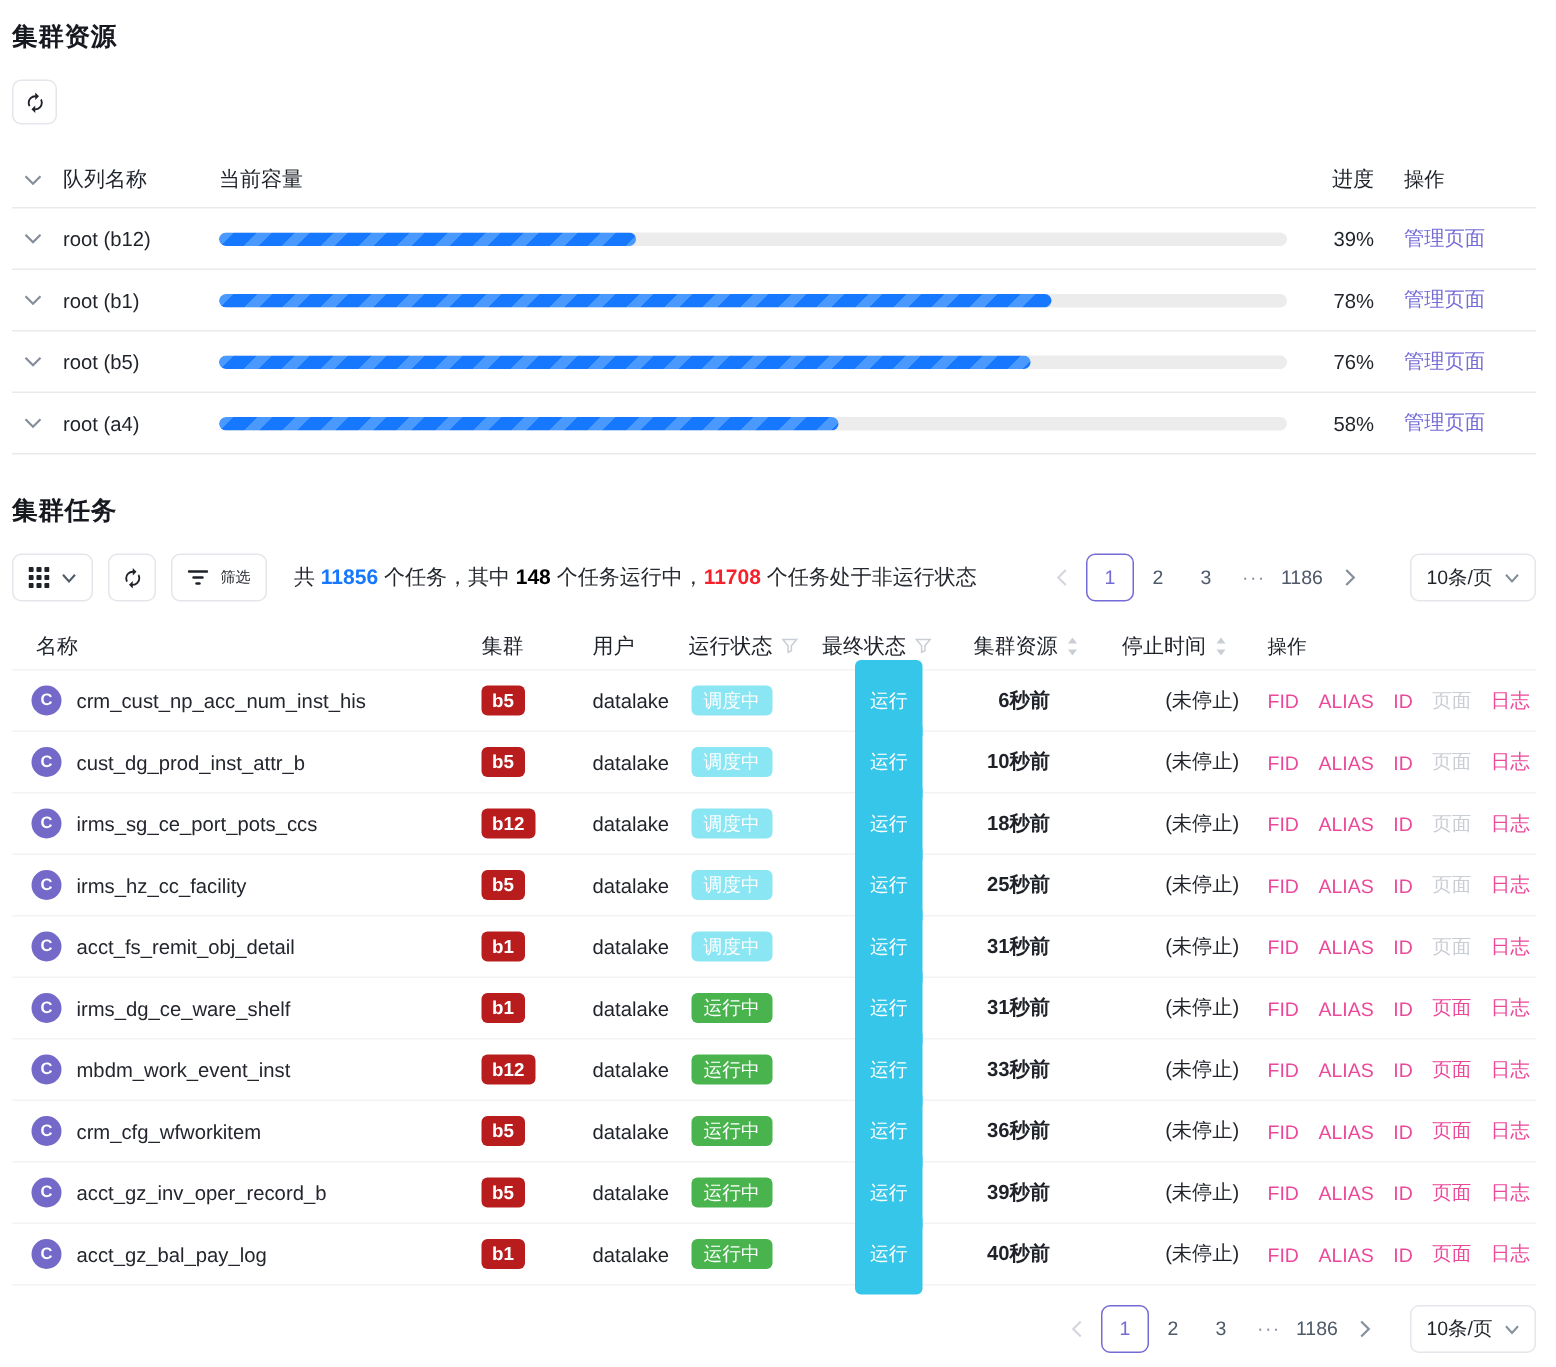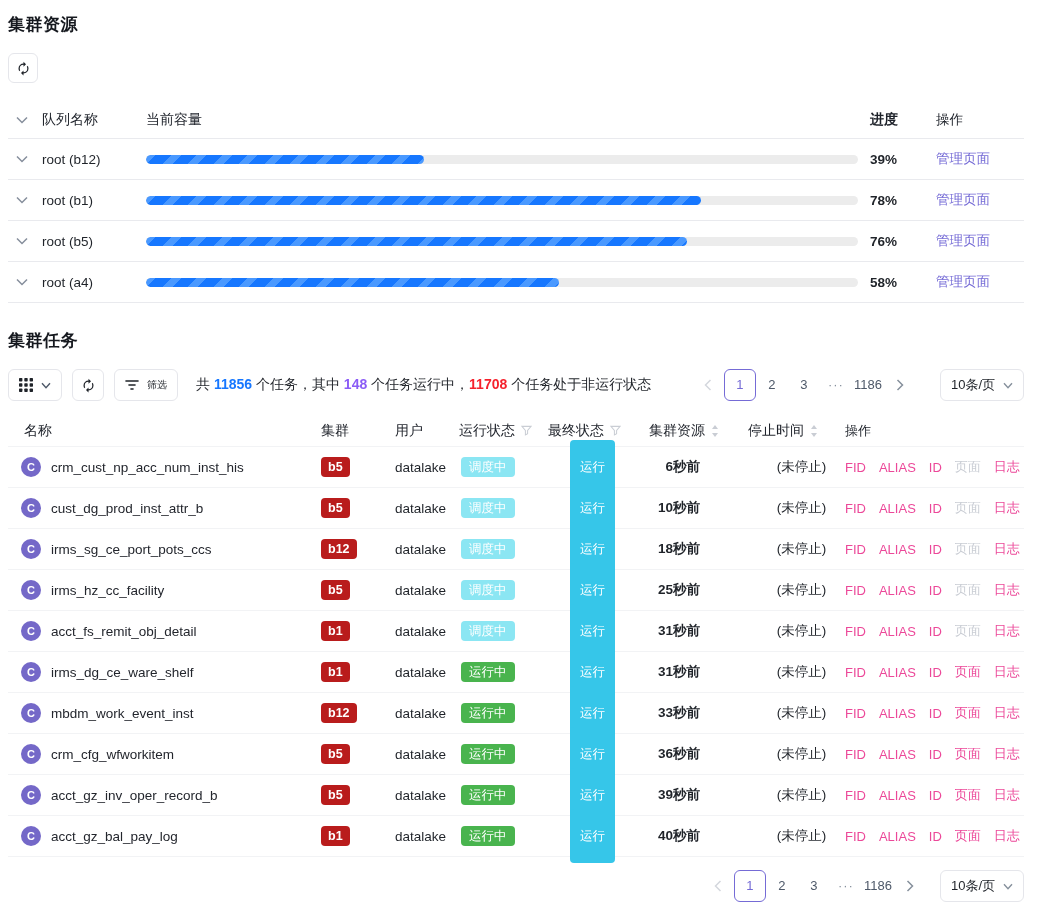--- a/index.html
+++ b/index.html
@@ -18,33 +18,33 @@
   svg { display:block; }
 
   
   .res-table { margin-top:18px; }
   .res-row { display:flex; align-items:center; padding-left:8px; border-bottom:1px solid #e9eaee; }
   .res-head { height:38px; font-weight:500; color:#1d2129; font-size:14px; }
   .res-body-row { height:41px; font-size:13.5px; }
   .chev { width:13px; margin-right:13px; display:flex; align-items:center; cursor:pointer; }
   .col-queue { width:104px; }
   .col-cap { flex:1; padding-right:12px; }
-  .col-pct { width:46px; text-align:left;font-weight:bold; }
+  .col-pct { width:46px; text-align:right; }
   .col-rops { width:88px; margin-left:20px; font-size:13.5px; }
   .track { height:9px; background:#ececec; border-radius:5px; overflow:hidden; }
   .fill { height:9px; border-radius:5px;
           background:repeating-linear-gradient(135deg,#4a99ff 0 7px,#1677ff 7px 18px); }
   a.link, .link { color:#756bd6; text-decoration:none; cursor:pointer; }
 
   
   .tasks-title { margin-top:26px; }
   .toolbar { display:flex; align-items:center; margin-top:17px; gap:10px; }
   .summary { font-size:14px; color:#25282e; margin-left:8px; white-space:nowrap; }
   .num { font-weight:700; }
-  .n-blue { color:#1677ff; } .n-green { color:#8b5cf6; } .n-red { color:#f5222d; }
+  .n-blue { color:#1677ff; } .n-green { color:#000000; } .n-red { color:#f5222d; }
 
   
   .pager { display:flex; align-items:center; }
   .pager.top { margin-left:auto; }
   .pg-btn { min-width:32px; height:32px; line-height:30px; text-align:center; font-size:13px;
             color:#4e5969; border:1px solid transparent; border-radius:6px; cursor:pointer;
             display:inline-flex; align-items:center; justify-content:center; }
   .pg-btn.active { border-color:#756bd6; color:#756bd6; }
   .pg-btn.disabled { cursor:default; }
   .pg-btn.ellipsis { color:#86909c; letter-spacing:1px; }

